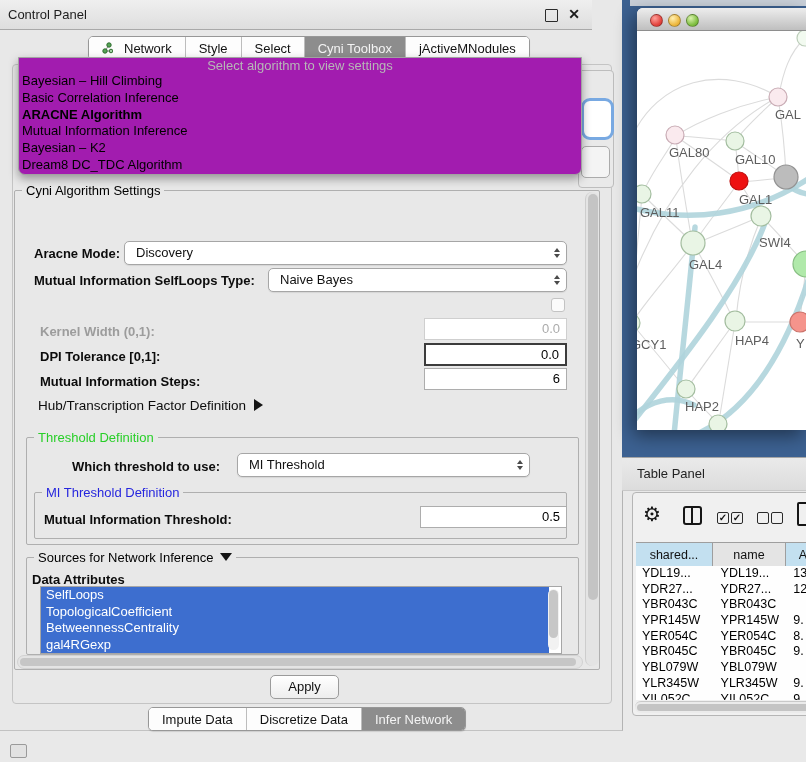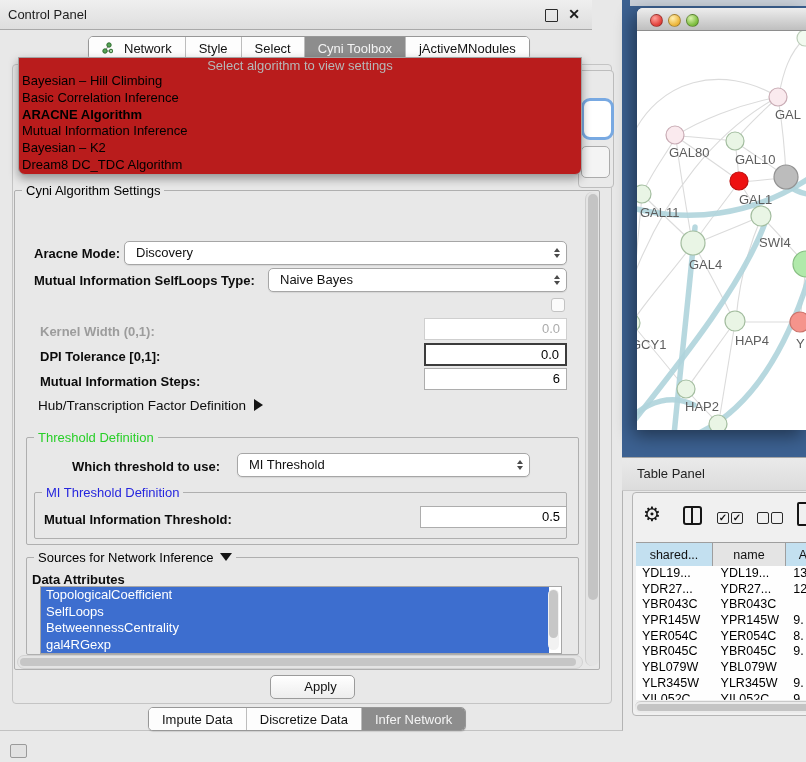--- a/index.html
+++ b/index.html
@@ -30,21 +30,21 @@
 
   
   .cp-inner{left:12px;top:64px;width:598px;height:638px;border:1px solid #C4C4C4;border-radius:4px;background:#E8E8E8;}
 
   
   .frag-tall{left:578px;top:70px;width:34px;height:116px;border:1px solid #BDBDBD;border-radius:4px;background:#E9E9E9;}
   .frag-combo{left:581px;top:98px;width:27px;height:36px;border:3px solid #78A9E2;border-radius:9px;background:#fff;}
   .frag-box2{left:581px;top:146px;width:27px;height:30px;border:1px solid #ABABAB;border-radius:5px;background:#F4F4F4;}
 
   
-  .popup{left:18px;top:57px;width:562px;height:116px;background:#b91c1c;border:1px solid #A2A2A2;
+  .popup{left:18px;top:57px;width:562px;height:116px;background:#a21caf;border:1px solid #A2A2A2;
     border-radius:0 0 7px 7px;box-shadow:0 4px 10px rgba(0,0,0,.35);z-index:30;}
   .popup-prompt{text-align:center;color:#B7B7B7;font-size:13px;height:15px;line-height:15px;}
   .popup-item{font-size:13px;color:#000;height:16.8px;line-height:16.8px;padding-left:3px;white-space:nowrap;}
   .popup-item.bold{font-weight:bold;}
 
   
   .groupbox{border:1px solid #AFAFAF;border-radius:2px;}
   .gtitle{position:absolute;top:-8px;left:7px;background:#E8E8E8;padding:0 4px;font-size:13px;white-space:nowrap;}
   .gtitle.blue{color:#2626DE;}
   .gtitle.green{color:#28CF28;}
@@ -76,21 +76,21 @@
   .attr-scroll{position:absolute;right:2px;top:2px;width:11px;height:61px;background:#F2F2F2;border-radius:6px;}
   .attr-thumb{position:absolute;left:1px;top:1px;width:9px;height:48px;background:#C7C7C7;border-radius:5px;}
 
   
   .vscroll{left:585px;top:192px;width:13px;height:474px;background:#E4E4E4;border-left:1px solid #CDCDCD;border-radius:7px;}
   .vscroll .thumb{position:absolute;left:1.5px;top:2px;width:10px;height:406px;background:#C4C4C4;border-radius:6px;}
   .hscroll{left:17px;top:655px;width:564px;height:12px;background:#E4E4E4;border:1px solid #D2D2D2;border-radius:7px;}
   .hscroll .thumb{position:absolute;left:2px;top:1.5px;width:556px;height:8px;background:#C6C6C6;border-radius:5px;}
 
   .apply-btn{left:270px;top:675px;width:67px;height:22px;background:linear-gradient(#FFFFFF,#EDEDED);
-    border:1px solid #9B9B9B;border-radius:5px;font-size:13px;color:#111;text-align:center;line-height:22px;padding-left:16px;}
+    border:1px solid #9B9B9B;border-radius:5px;font-size:13px;color:#111;text-align:center;line-height:22px;}
 
   .mini-icon{left:10px;top:744px;width:15px;height:12px;border:1.5px solid #9A9A9A;border-radius:2px;background:#E2E2E2;}
 
   
   .desktop{left:622px;top:0;width:184px;height:457px;background:#3C6191;}
   .desktop-topstrip{left:630px;top:0;width:176px;height:6px;background:#C9D0D9;}
 
   .net-window{left:637px;top:8px;width:169px;height:422px;border-radius:6px 0 0 6px;
     box-shadow:-4px 6px 18px rgba(0,0,0,.45);background:#fff;}
   .net-titlebar{position:absolute;left:0;top:0;width:100%;height:22px;border-radius:6px 0 0 0;
@@ -232,22 +232,22 @@
   </div>
   <div class="lbl" style="left:44px;top:512px;">Mutual Information Threshold:</div>
   <div class="field" style="left:420px;top:506px;width:139px;">0.5</div>
 
   <div class="abs groupbox" style="left:26px;top:557px;width:551px;height:96px;">
     <span class="gtitle"><span>Sources for Network Inference</span><span class="tri-down"></span></span>
   </div>
   <div class="lbl" style="left:32px;top:572px;">Data Attributes</div>
   <div class="abs attr-list">
     <div id="attr-items">
+        <div class="attr-item" style="background: rgb(61, 110, 207);">SelfLoops</div>
         <div class="attr-item" style="background: rgb(61, 110, 207);">TopologicalCoefficient</div>
-        <div class="attr-item" style="background: rgb(61, 110, 207);">SelfLoops</div>
         <div class="attr-item" style="background: rgb(61, 110, 207);">BetweennessCentrality</div>
         <div class="attr-item" style="background: rgb(61, 110, 207);">gal4RGexp</div>
       </div>
     <div class="attr-scroll">
         <div class="attr-thumb"></div>
       </div>
   </div>
 
   <div class="abs vscroll">
       <div class="thumb"></div>

